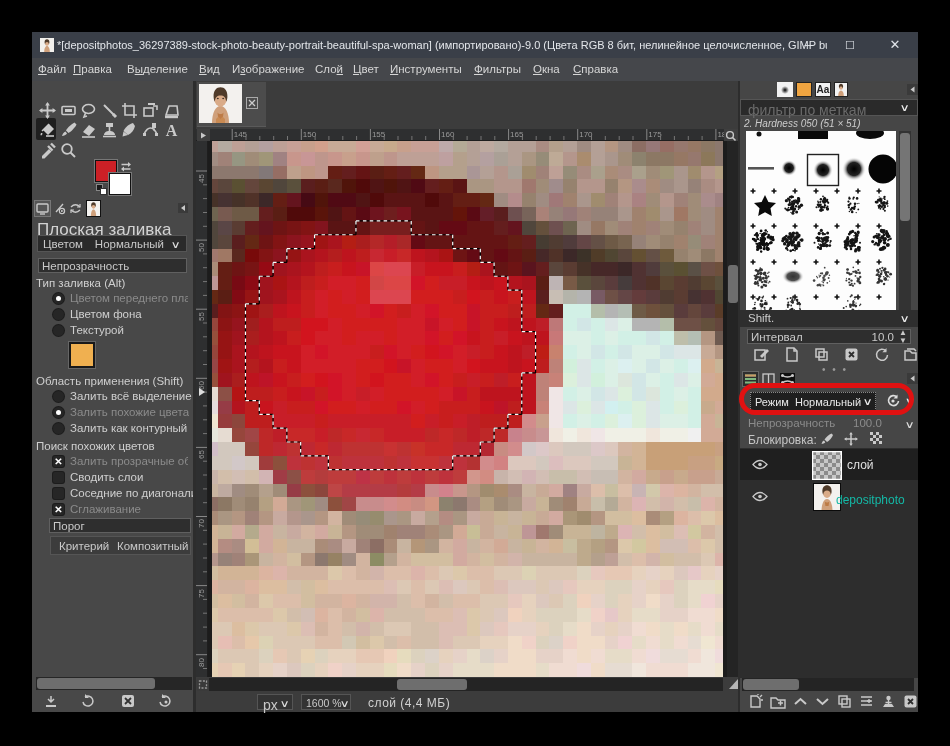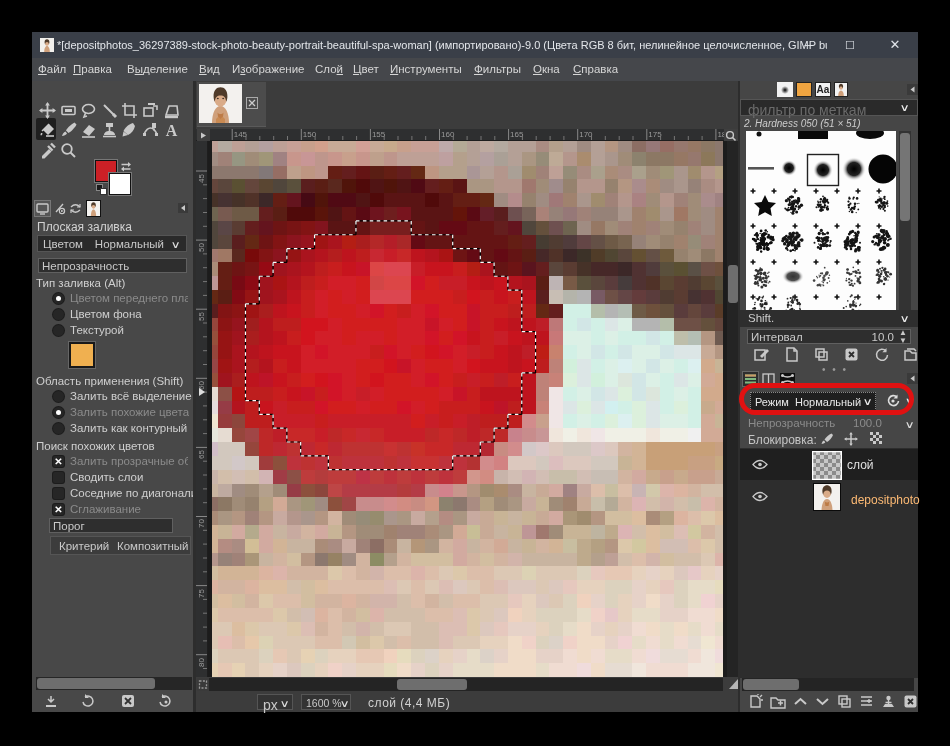--- a/index.html
+++ b/index.html
@@ -156,21 +156,21 @@
       <svg class="abs " style="left:55px;top:120px" width="13" height="15" viewBox="0 0 13 15">
         <rect width="13" height="15" fill="#f4f2ef"></rect>
         <path d="M3.9 15c0-3.8 1.1-6.4 2.6-6.4S9.1 11.2 9.1 15z" fill="#cfa07b"></path>
         <ellipse cx="6.5" cy="5" rx="2" ry="2.7" fill="#d9ab88"></ellipse>
         <path d="M4.2 4.5c-.2-2.1 1-3.2 2.3-3.2s2.5 1.1 2.3 3.2c-.1.9-.3 1.3-.5 1.6-.1-1.4-.7-2.1-1.8-2.1s-1.7.7-1.8 2.1c-.2-.3-.4-.7-.5-1.6z" fill="#4f3b2a"></path>
       </svg>
       <svg class="abs " style="left:146px;top:122px" width="10" height="10" viewBox="0 0 10 10">
         <rect width="10" height="10" fill="#3a3a3a"></rect>
         <path d="M7 2v6L3 5z" fill="#c9c9c9"></path>
       </svg>
-      <div class="abs panel-label" style="left:5px;top:139px;font-size:12px">Плоская заливка</div>
+      <div class="abs panel-label" style="left:5px;top:139px;font-size:17px">Плоская заливка</div>
       <div class="combo" style="left:5px;top:154px;width:150px;height:17px">
         <span style="position:absolute;left:5px;top:2px">Цветом</span>
         <span style="position:absolute;right:22px;top:2px">Нормальный</span>
         <span class="chev" style="right:7px;top:3px">∨</span>
       </div>
       <div class="slider" style="left:6px;top:177px;width:149px;height:15px">
         <span style="position:absolute;left:3px;top:1px">Непрозрачность</span>
       </div>
       <div class="optlbl" style="left:4px;top:196px">Тип заливка (Alt)</div>
       <div class="radio on" style="left:21px;top:212px"></div>
@@ -189,21 +189,21 @@
       <div class="optlbl" style="left:38px;top:341px;width:118px">Залить как контурный р</div>
       <div class="optlbl" style="left:4px;top:359px">Поиск похожих цветов</div>
       <div class="check" style="left:21px;top:375px">✕</div>
       <div class="optlbl dim" style="left:38px;top:374px;width:118px">Залить прозрачные обла</div>
       <div class="check" style="left:21px;top:391px"></div>
       <div class="optlbl" style="left:38px;top:390px">Сводить слои</div>
       <div class="check" style="left:21px;top:407px"></div>
       <div class="optlbl" style="left:38px;top:406px">Соседние по диагонали</div>
       <div class="check" style="left:21px;top:423px">✕</div>
       <div class="optlbl dim" style="left:38px;top:422px">Сглаживание</div>
-      <div class="slider" style="left:17px;top:437px;width:124px;height:15px">
+      <div class="slider" style="left:17px;top:437px;width:142px;height:15px">
         <span style="position:absolute;left:3px;top:1px">Порог</span>
       </div>
       <div class="combo" style="left:18px;top:455px;width:141px;height:19px;background:#3c3c3c">
         <span style="position:absolute;left:8px;top:3px">Критерий</span>
         <span style="position:absolute;left:66px;top:3px">Композитный</span>
       </div>
       <div class="scrolltrack" style="left:4px;top:596px;width:156px;height:13px"></div>
       <div class="scrollthumb" style="left:5px;top:597px;width:118px;height:11px"></div>
       <svg class="abs " style="left:12px;top:613px" width="14" height="14" viewBox="0 0 14 14">
         <path d="M7 2v6M4 5l3 3 3-3" stroke="#c9c9c9" stroke-width="1.5" fill="none"></path>
@@ -2597,21 +2597,21 @@
         <circle cx="8" cy="6.5" r="1.8" fill="#c9c9c9"></circle>
       </svg>
       <svg class="abs " style="left:73px;top:402px" width="28" height="28" viewBox="0 0 28 28">
         <rect width="28" height="28" fill="#f3f1ee"></rect>
         <path d="M8.5 28c0-7 2.3-12 5.5-12s5.5 5 5.5 12z" fill="#cfa07b"></path>
         <ellipse cx="14" cy="9.5" rx="4.1" ry="5.4" fill="#d9ab88"></ellipse>
         <path d="M9.4 8.6C9.1 4.3 11.4 2.2 14 2.2s4.9 2.1 4.6 6.4c-.1 1.7-.5 2.6-.8 3.2-.3-3-1.6-4.2-3.8-4.2s-3.5 1.2-3.8 4.2c-.3-.6-.7-1.5-.8-3.2z" fill="#4f3b2a"></path>
         <path d="M11.8 18.5c.9 1.4 3.5 1.4 4.4 0l-.6 4.5h-3.2z" fill="#bd7b46"></path>
         <rect x=".5" y=".5" width="27" height="27" fill="none" stroke="#0a0a0a"></rect>
       </svg>
-      <div class="abs" style="left:111px;top:412px;font-size:12px;color:#fdba74;width:70px;overflow:hidden;white-space:nowrap">depositphoto</div>
+      <div class="abs" style="left:96px;top:412px;font-size:12px;color:#14b8a6;width:70px;overflow:hidden;white-space:nowrap">depositphoto</div>
       <div class="scrolltrack" style="left:2px;top:597px;width:172px;height:13px;background:#242424"></div>
       <div class="scrollthumb" style="left:3px;top:598px;width:56px;height:11px"></div>
       <svg class="abs " style="left:8px;top:613px" width="15" height="15" viewBox="0 0 15 15">
         <path d="M3 2h6l3 3v8H3z" stroke="#c9c9c9" stroke-width="1.4" fill="none"></path>
         <path d="M12 3l2-2M13 6h2M10 1V-1" stroke="#c9c9c9" stroke-width="1.3"></path>
       </svg>
       <svg class="abs " style="left:30px;top:613px" width="16" height="15" viewBox="0 0 16 15">
         <path d="M1 4h5l2 2h7v8H1z" stroke="#c9c9c9" stroke-width="1.4" fill="none"></path>
         <path d="M8 9h5M10.5 6.5v5" stroke="#c9c9c9" stroke-width="1.5"></path>
       </svg>

